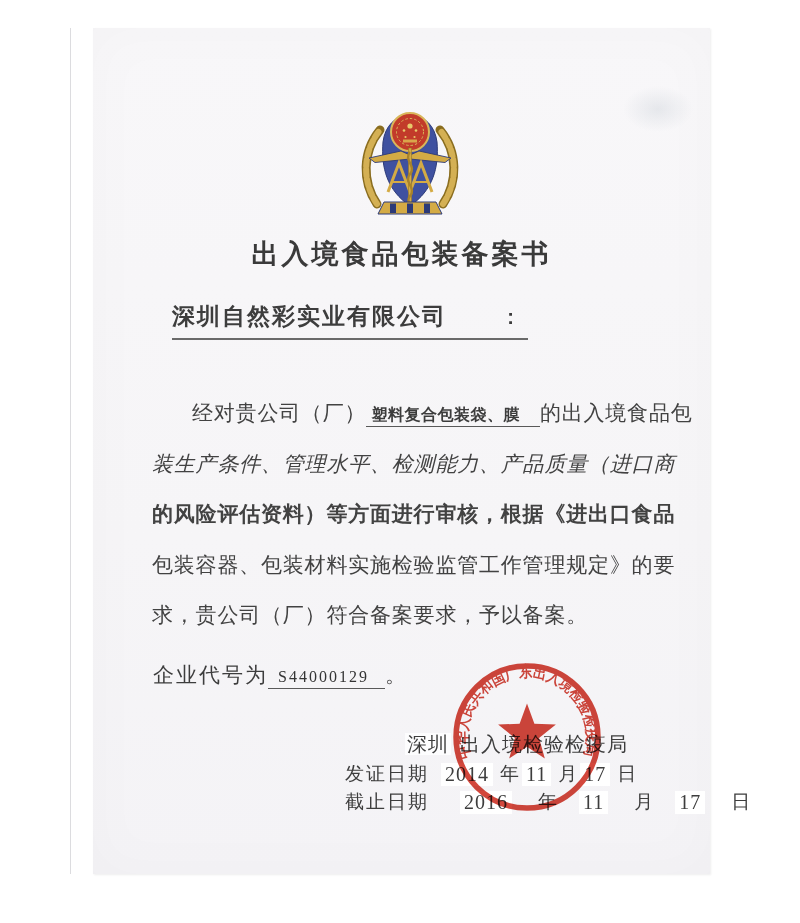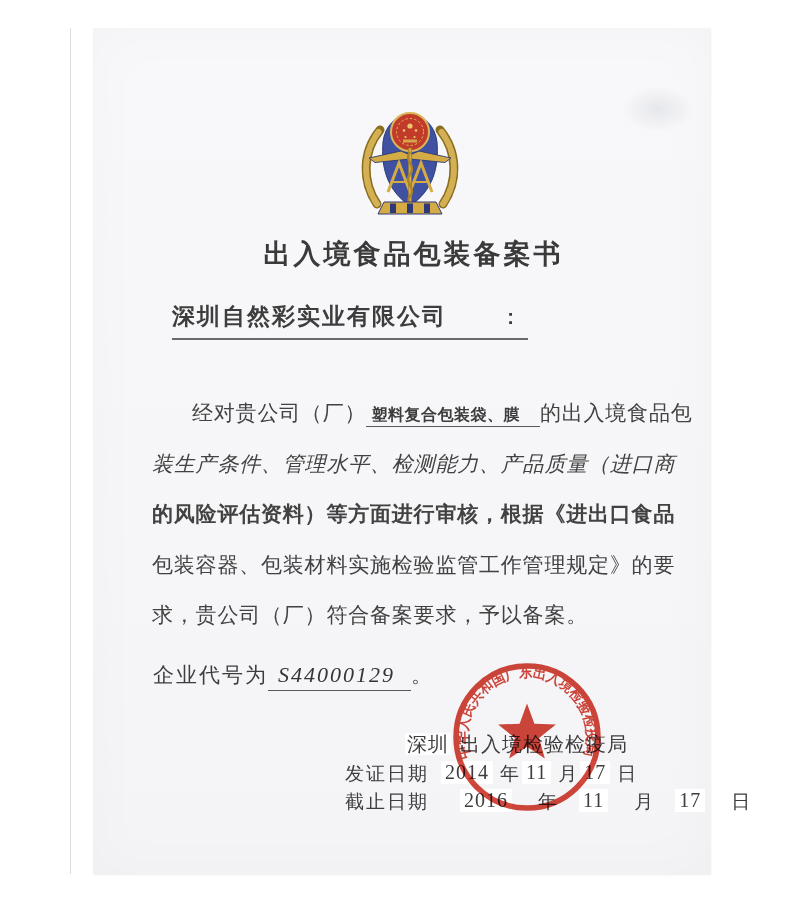--- a/index.html
+++ b/index.html
@@ -15,21 +15,21 @@
     position:absolute; left:93px; top:28px; width:617px; height:846px;
     background:linear-gradient(180deg,#f8f7f9 0%,#f6f5f7 60%,#f4f3f6 100%);
     box-shadow:1px 1px 2px rgba(0,0,0,.07), inset 0 0 50px rgba(130,120,140,.04);
   }
   .smudge {
     position:absolute; left:530px; top:58px; width:70px; height:46px;
     background:radial-gradient(closest-side, rgba(195,202,210,.35), rgba(195,202,210,0));
   }
   .emblem { position:absolute; left:264px; top:74px; width:106px; height:114px; }
   .title {
-    position:absolute; top:208px; left:12px; width:100%; text-align:center;
+    position:absolute; top:208px; left:0; width:100%; text-align:center;
     font-size:27px; font-weight:bold; letter-spacing:3px; color:#3a3a3a;
     font-family:"Liberation Sans", sans-serif; margin:0;
   }
   .recipient {
     position:absolute; left:79px; top:270px; width:356px; height:40px;
     border-bottom:2px solid #6a6a6a; display:flex; align-items:center;
   }
   .company {
     font-size:23px; font-weight:bold; letter-spacing:2px; color:#3d3d3d;
     font-family:"Liberation Serif", serif; padding-bottom:3px;
@@ -41,30 +41,30 @@
   }
   .insert {
     font-size:16px; font-weight:bold; letter-spacing:0.5px;
     border-bottom:1.5px solid #595959; padding:0 20px 3px 5px; color:#3c3c3c;
   }
   .ecode {
     position:absolute; left:60px; top:633px; white-space:nowrap;
     font-size:21px; letter-spacing:2px; color:#3d3d3d; font-family:"Liberation Serif", serif;
   }
   .ecode-value {
-    font-family:"Liberation Serif", serif; font-size:22px; letter-spacing:2px;
-    border-bottom:1.5px solid #595959; padding:0 16px 3px 10px; color:#343434;font-style:italic;
+    font-family:"Liberation Serif", serif; font-size:16px; letter-spacing:2px;
+    border-bottom:1.5px solid #595959; padding:0 16px 3px 10px; color:#343434;
   }
   .issuer {
     position:absolute; left:312px; top:703px; white-space:nowrap;
     font-size:20px; letter-spacing:1px; color:#3d3d3d; font-family:"Liberation Serif", serif;
   }
   .issuer-city { margin-right:9px; background:#fdfdfe; padding:0 2px; }
   .daterow {
-    position:absolute; left:252px; white-space:nowrap; display:flex; align-items:flex-start;
+    position:absolute; left:252px; white-space:nowrap; display:flex; align-items:center;
     font-size:19px; color:#3d3d3d; font-family:"Liberation Serif", serif;
   }
   .row-issue { top:733px; }
   .row-expiry { top:761px;gap:19px; }
   .dlabel { letter-spacing:2px; margin-right:12px; }
   .dnum { background:#ffffff; padding:0 4px; font-size:20px; letter-spacing:1px; }
   .dunit { margin:0 3px 0 7px; }
   .seal {
     position:absolute; left:358px; top:633px; width:152px; height:152px;
     mix-blend-mode:multiply; opacity:0.92; z-index:5;

